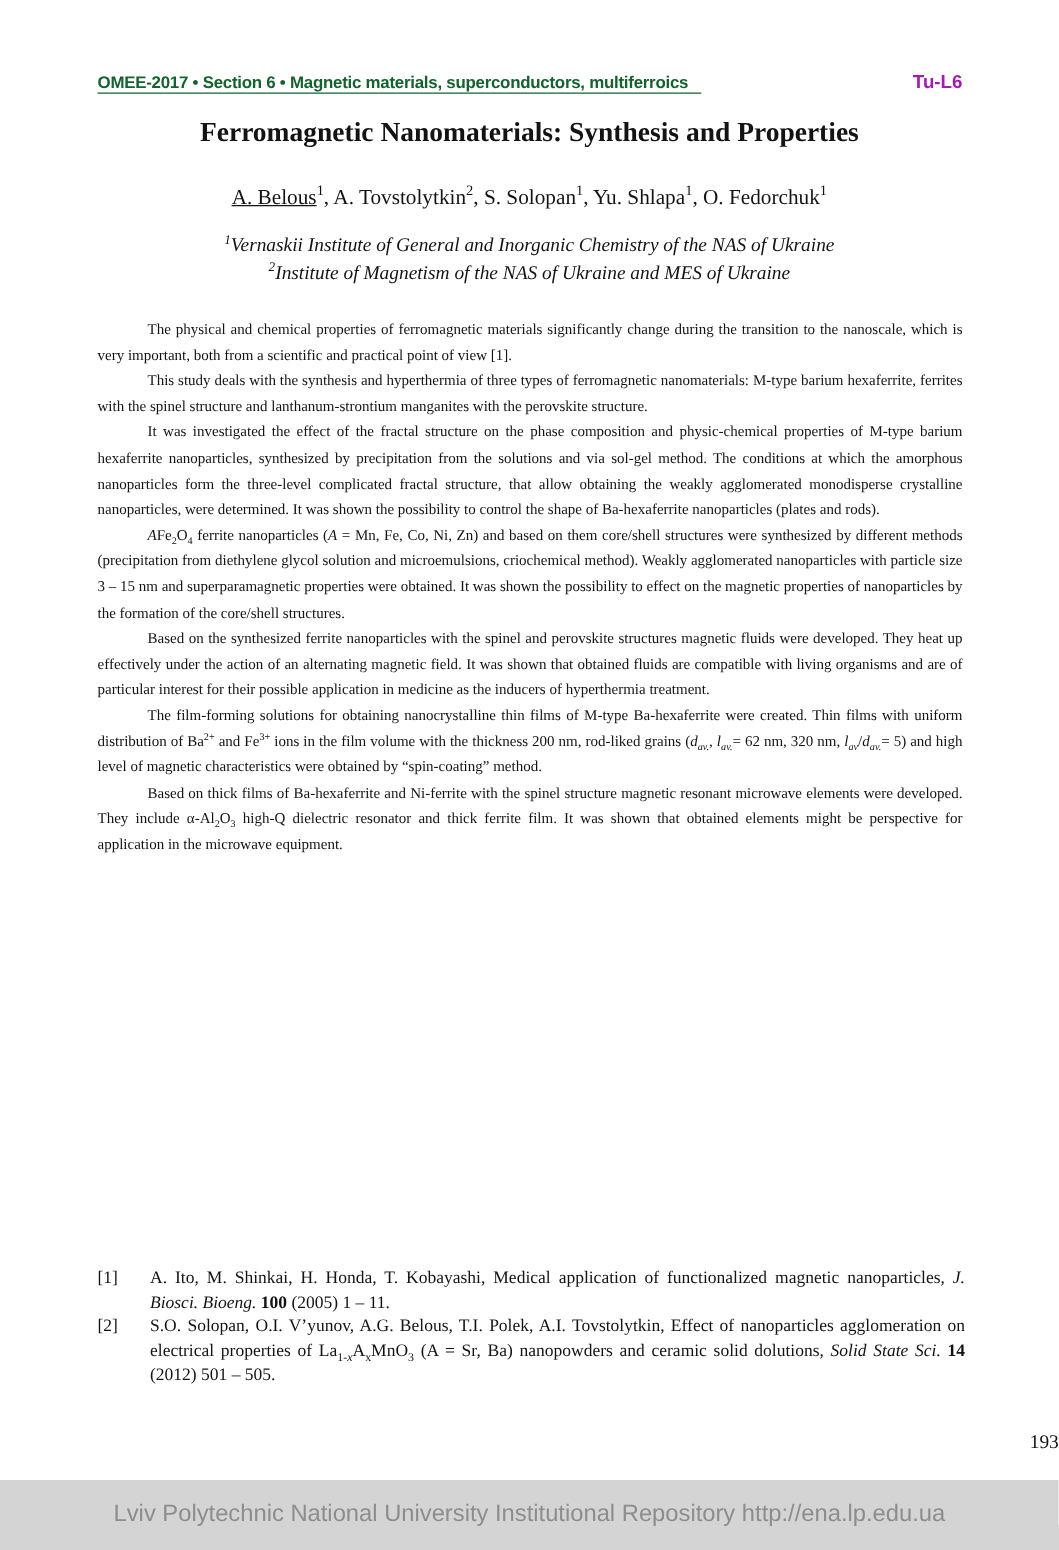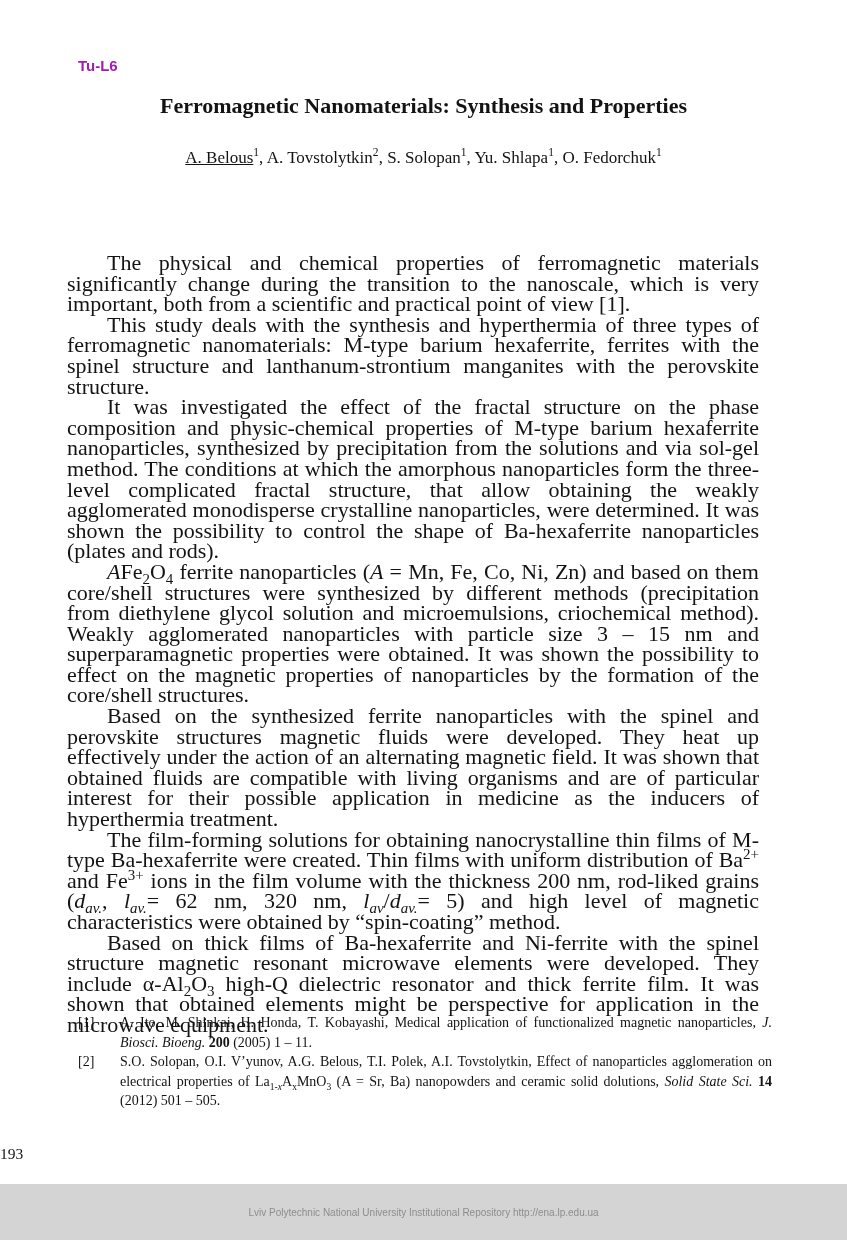--- a/index.html
+++ b/index.html
@@ -44,78 +44,81 @@
     text-align:center;
     font-size:17px;line-height:24px;margin:0;
   }
   .affils{
     position:absolute;top:186px;left:0;right:0;
     text-align:center;font-style:italic;
     font-size:15.5px;line-height:22px;margin:0;
   }
   
   .body{
-    position:absolute;top:253px;left:67px;width:692px;
-    font-size:22px;line-height:20.6px;
+    position:absolute;top:253px;left:78px;width:692px;
+    font-size:12px;line-height:20.6px;
     text-align:justify;
   }
   .body p{margin:0;text-indent:40px;}
   sup,sub{font-size:68%;line-height:0;}
   
   .refs{
     position:absolute;top:1013px;left:78px;width:694px;
     font-size:14px;line-height:19.5px;
   }
   .ref-row{display:flex;}
   .ref-num{flex:none;width:42px;}
   .ref-text{flex:1;text-align:justify;}
   
   .pagenum{
     position:absolute;top:1145px;left:0;right:0;
-    text-align:left;font-size:15.5px;margin:0;
+    text-align:right;font-size:15.5px;margin:0;
   }
   
   .footer{
     position:absolute;left:0;right:0;bottom:0;height:56px;
     background:var(--footer-bg);
     display:flex;align-items:center;justify-content:center;
     font-family:"Liberation Sans", sans-serif;
-    font-size:10px;color:var(--footer-text);
+    font-size:19px;color:var(--footer-text);
   }
 </style>
 </head>
 <body>
 
 <div class="page">
 
   <div class="header">
+    <span class="header-left">OMEE-2017 • Section 6 • Magnetic materials, superconductors, multiferroics</span>
     <span class="header-right">Tu-L6</span>
   </div>
 
   <h1 class="title">Ferromagnetic Nanomaterials: Synthesis and Properties</h1>
 
   <p class="authors"><span style="text-decoration: underline;">A. Belous</span><sup>1</sup>, A. Tovstolytkin<sup>2</sup>, S. Solopan<sup>1</sup>, Yu. Shlapa<sup>1</sup>, O. Fedorchuk<sup>1</sup></p>
 
   <div class="affils">
+    <div><sup>1</sup>Vernaskii Institute of General and Inorganic Chemistry of the NAS of Ukraine</div>
+    <div><sup>2</sup>Institute of Magnetism of the NAS of Ukraine and MES of Ukraine</div>
   </div>
 
   <div class="body">
     <p>The physical and chemical properties of ferromagnetic materials significantly change during the transition to the nanoscale, which is very important, both from a scientific and practical point of view [1].</p>
     <p>This study deals with the synthesis and hyperthermia of three types of ferromagnetic nanomaterials: M-type barium hexaferrite, ferrites with the spinel structure and lanthanum-strontium manganites with the perovskite structure.</p>
     <p>It was investigated the effect of the fractal structure on the phase composition and physic-chemical properties of M-type barium hexaferrite nanoparticles, synthesized by precipitation from the solutions and via sol-gel method. The conditions at which the amorphous nanoparticles form the three-level complicated fractal structure, that allow obtaining the weakly agglomerated monodisperse crystalline nanoparticles, were determined. It was shown the possibility to control the shape of Ba-hexaferrite nanoparticles (plates and rods).</p>
     <p><span style="font-style: italic;">A</span>Fe<sub>2</sub>O<sub>4</sub> ferrite nanoparticles (<span style="font-style: italic;">A</span> = Mn, Fe, Co, Ni, Zn) and based on them core/shell structures were synthesized by different methods (precipitation from diethylene glycol solution and microemulsions, criochemical method). Weakly agglomerated nanoparticles with particle size 3 – 15 nm and superparamagnetic properties were obtained. It was shown the possibility to effect on the magnetic properties of nanoparticles by the formation of the core/shell structures.</p>
     <p>Based on the synthesized ferrite nanoparticles with the spinel and perovskite structures magnetic fluids were developed. They heat up effectively under the action of an alternating magnetic field. It was shown that obtained fluids are compatible with living organisms and are of particular interest for their possible application in medicine as the inducers of hyperthermia treatment.</p>
     <p>The film-forming solutions for obtaining nanocrystalline thin films of M-type Ba-hexaferrite were created. Thin films with uniform distribution of Ba<sup>2+</sup> and Fe<sup>3+</sup> ions in the film volume with the thickness 200 nm, rod-liked grains (<span style="font-style: italic;">d</span><sub style="font-style: italic;">av.</sub>, <span style="font-style: italic;">l</span><sub style="font-style: italic;">av.</sub>= 62 nm, 320 nm, <span style="font-style: italic;">l</span><sub style="font-style: italic;">av</sub>/<span style="font-style: italic;">d</span><sub style="font-style: italic;">av.</sub>= 5) and high level of magnetic characteristics were obtained by “spin-coating” method.</p>
     <p>Based on thick films of Ba-hexaferrite and Ni-ferrite with the spinel structure magnetic resonant microwave elements were developed. They include α-Al<sub>2</sub>O<sub>3</sub> high-Q dielectric resonator and thick ferrite film. It was shown that obtained elements might be perspective for application in the microwave equipment.</p>
   </div>
 
   <div class="refs">
     <div class="ref-row">
       <span class="ref-num">[1]</span>
-      <span class="ref-text">A. Ito, M. Shinkai, H. Honda, T. Kobayashi, Medical application of functionalized magnetic nanoparticles, <span style="font-style: italic;">J. Biosci. Bioeng.</span> <span style="font-weight: bold;">200</span> (2005) 1 – 11.</span>
+      <span class="ref-text">A. Ito, M. Shinkai, H. Honda, T. Kobayashi, Medical application of functionalized magnetic nanoparticles, <span style="font-style: italic;">J. Biosci. Bioeng.</span> <span style="font-weight: bold;">100</span> (2005) 1 – 11.</span>
     </div>
     <div class="ref-row">
       <span class="ref-num">[2]</span>
       <span class="ref-text">S.O. Solopan, O.I. V’yunov, A.G. Belous, T.I. Polek, A.I. Tovstolytkin, Effect of nanoparticles agglomeration on electrical properties of La<sub>1-</sub><sub style="font-style: italic;">x</sub>A<sub>x</sub>MnO<sub>3</sub> (A = Sr, Ba) nanopowders and ceramic solid dolutions, <span style="font-style: italic;">Solid State Sci.</span> <span style="font-weight: bold;">14</span> (2012) 501 – 505.</span>
     </div>
   </div>
 
   <p class="pagenum">193</p>
 
   <div class="footer">

